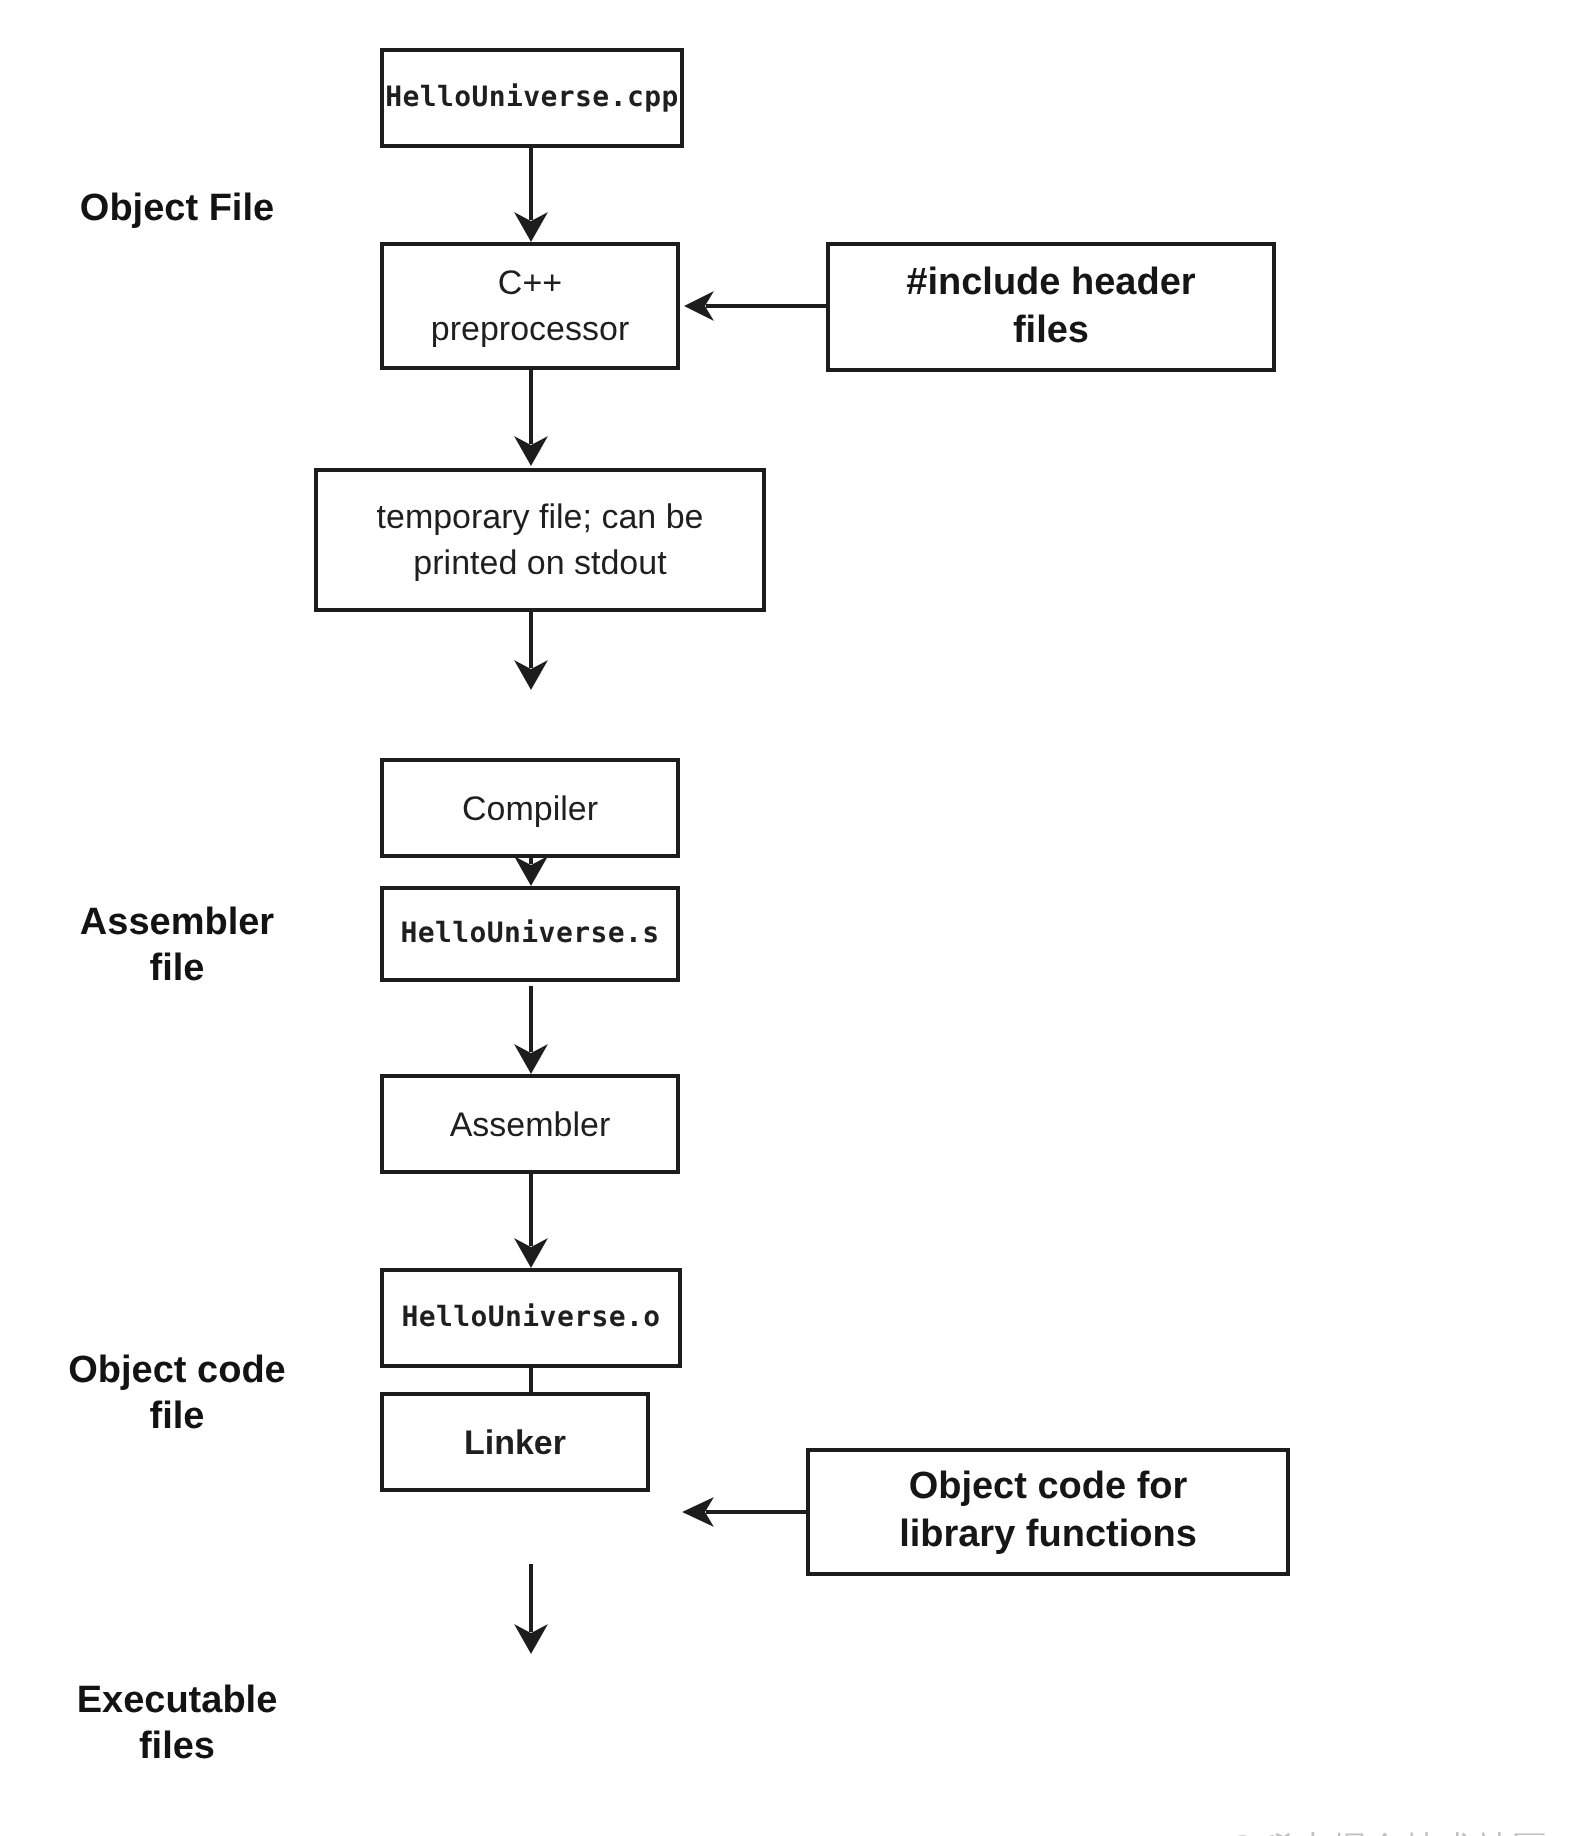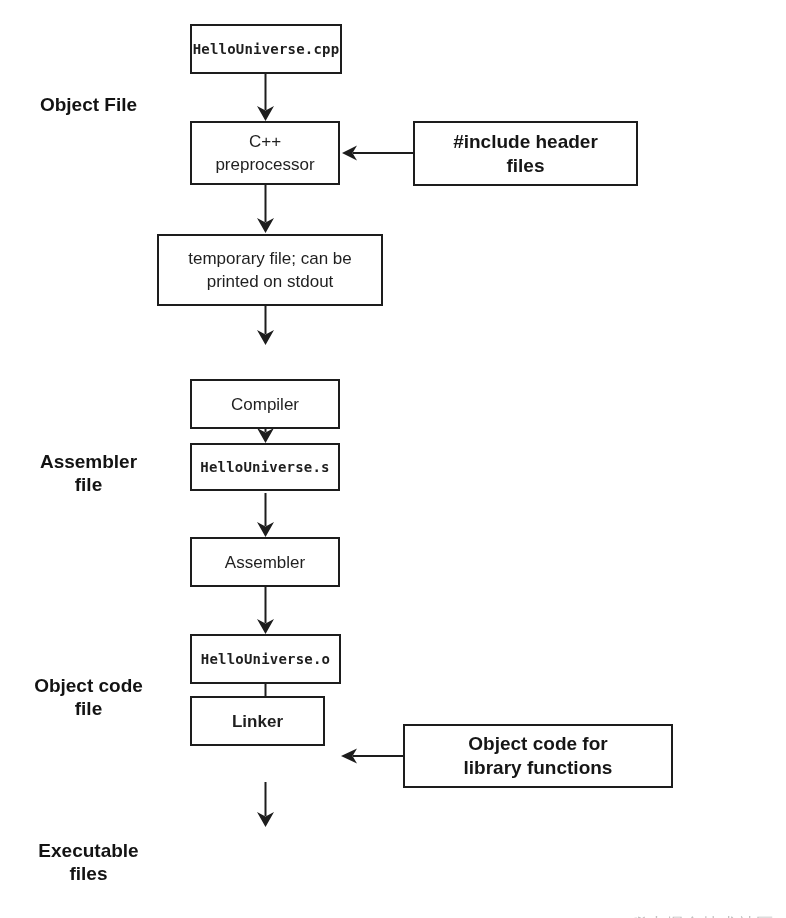--- a/index.html
+++ b/index.html
@@ -36,21 +36,21 @@
   }
   #node-cpp          {left:190px;top:24px; width:152px;height:50px;}
   #node-preprocessor {left:190px;top:121px;width:150px;height:64px;}
   #node-include      {left:413px;top:121px;width:225px;height:65px;}
   #node-temp         {left:157px;top:234px;width:226px;height:72px;}
   #node-compiler     {left:190px;top:345px;width:150px;height:50px;margin-top:34px;}
   #node-file-s       {left:190px;top:443px;width:150px;height:48px;}
   #node-assembler    {left:190px;top:537px;width:150px;height:50px;}
   #node-file-o       {left:190px;top:634px;width:151px;height:50px;}
   #node-linker       {left:190px;top:696px;width:135px;height:50px;font-weight:bold;}
-  #node-objlib       {left:403px;top:724px;width:270px;height:64px;text-align:center;}
+  #node-objlib       {left:403px;top:724px;width:242px;height:64px;text-align:center;}
   #node-exe          {left:190px;top:827px;width:151px;height:50px;}
   .side-label{
     position:absolute;left:16px;width:145px;
     text-align:center;white-space:pre-line;
     font:bold 19px/23px "Liberation Sans",sans-serif;
     color:#131313;
   }
   #label-source     {top:93px;}
   #label-assembler  {top:450px;}
   #label-object     {top:674px;}

